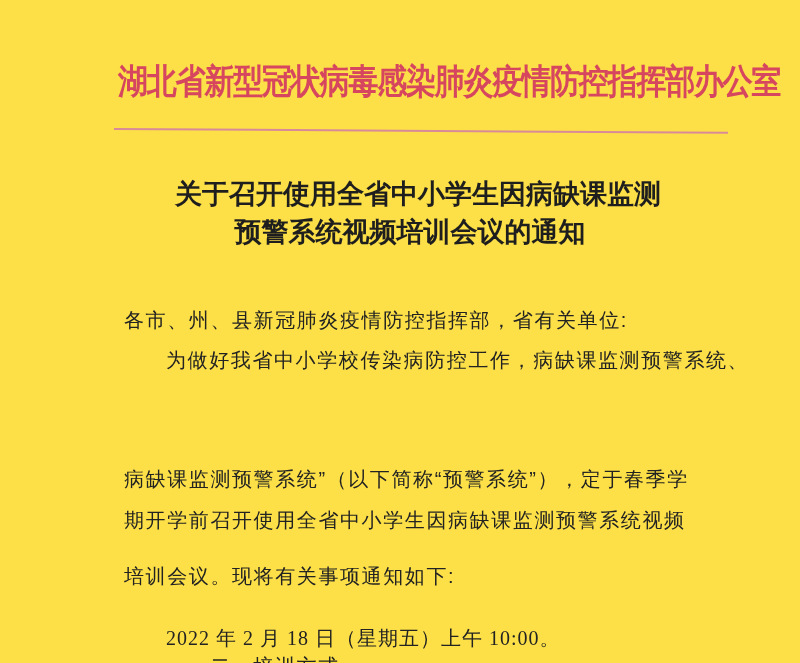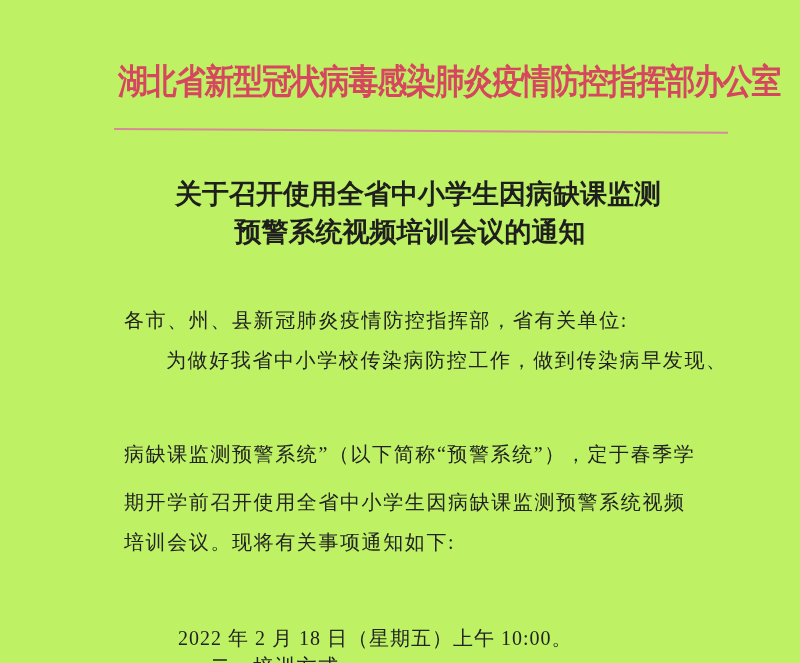--- a/index.html
+++ b/index.html
@@ -7,21 +7,21 @@
       padding: 0;
       width: 800px;
       height: 663px;
       overflow: hidden;
       background: #fdfdfd;
     }
     .page {
       position: relative;
       width: 800px;
       height: 663px;
-      background: #bef264;
+      background: #fde047;
       overflow: hidden;
     }
     .org-header {
       position: absolute;
       left: 118px;
       top: 58px;
       width: 610px;
       font-family: "DejaVu Serif", serif;
       font-weight: bold;
       font-size: 30px;
@@ -52,21 +52,21 @@
       font-size: 27px;
       color: #1e1e1e;
       line-height: 36px;
       letter-spacing: 0px;
     }
     .doc-title.l1 { top: 176px; left: 18px; }
     .doc-title.l2 { top: 214px; left: 10px; }
     .body-line {
       position: absolute;
       left: 124px;
-      font-family: Liberation Serif, serif;
+      font-family: Liberation Sans, sans-serif;
       font-size: 20px;
       color: #222;
       white-space: nowrap;
       line-height: 28px;
       letter-spacing: 1.6px;
     }
     .indent { left: 166px; }
     .cut-line {
       position: absolute;
       left: 210px;
@@ -84,21 +84,21 @@
 
 <div class="page">
   <div class="org-header">湖北省新型冠状病毒感染肺炎疫情防控指挥部办公室</div>
   <div class="red-rule"></div>
 
   <div class="doc-title l1">关于召开使用全省中小学生因病缺课监测</div>
   <div class="doc-title l2">预警系统视频培训会议的通知</div>
 
   <div class="body-line" style="top:306px">各市、州、县新冠肺炎疫情防控指挥部，省有关单位:</div>
 
-  <div class="body-line indent" style="top:346px">为做好我省中小学校传染病防控工作，做到传染病早发现、</div>
-  <div class="body-line" style="top:440px">病缺课监测预警系统”（以下简称“预警系统”），定于春季学</div>
-  <div class="body-line" style="top:488px">期开学前召开使用全省中小学生因病缺课监测预警系统视频</div>
-  <div class="body-line" style="top:528px">培训会议。现将有关事项通知如下:</div>
+  <div class="body-line indent" style="top:346px">为做好我省中小学校传染病防控工作，病缺课监测预警系统、</div>
+  <div class="body-line" style="top:465px">病缺课监测预警系统”（以下简称“预警系统”），定于春季学</div>
+  <div class="body-line" style="top:506px">期开学前召开使用全省中小学生因病缺课监测预警系统视频</div>
+  <div class="body-line" style="top:562px">培训会议。现将有关事项通知如下:</div>
 
-  <div class="body-line indent" style="top:624px; font-family:'Liberation Serif', serif; letter-spacing:1px;margin-left:12px;">2022 年 2 月 18 日（星期五）上午 10:00。</div>
+  <div class="body-line indent" style="top:624px; font-family:'Liberation Serif', serif; letter-spacing:1px;">2022 年 2 月 18 日（星期五）上午 10:00。</div>
 
   <div class="cut-line">二、培训方式</div>
 </div>
 
 </body></html>

